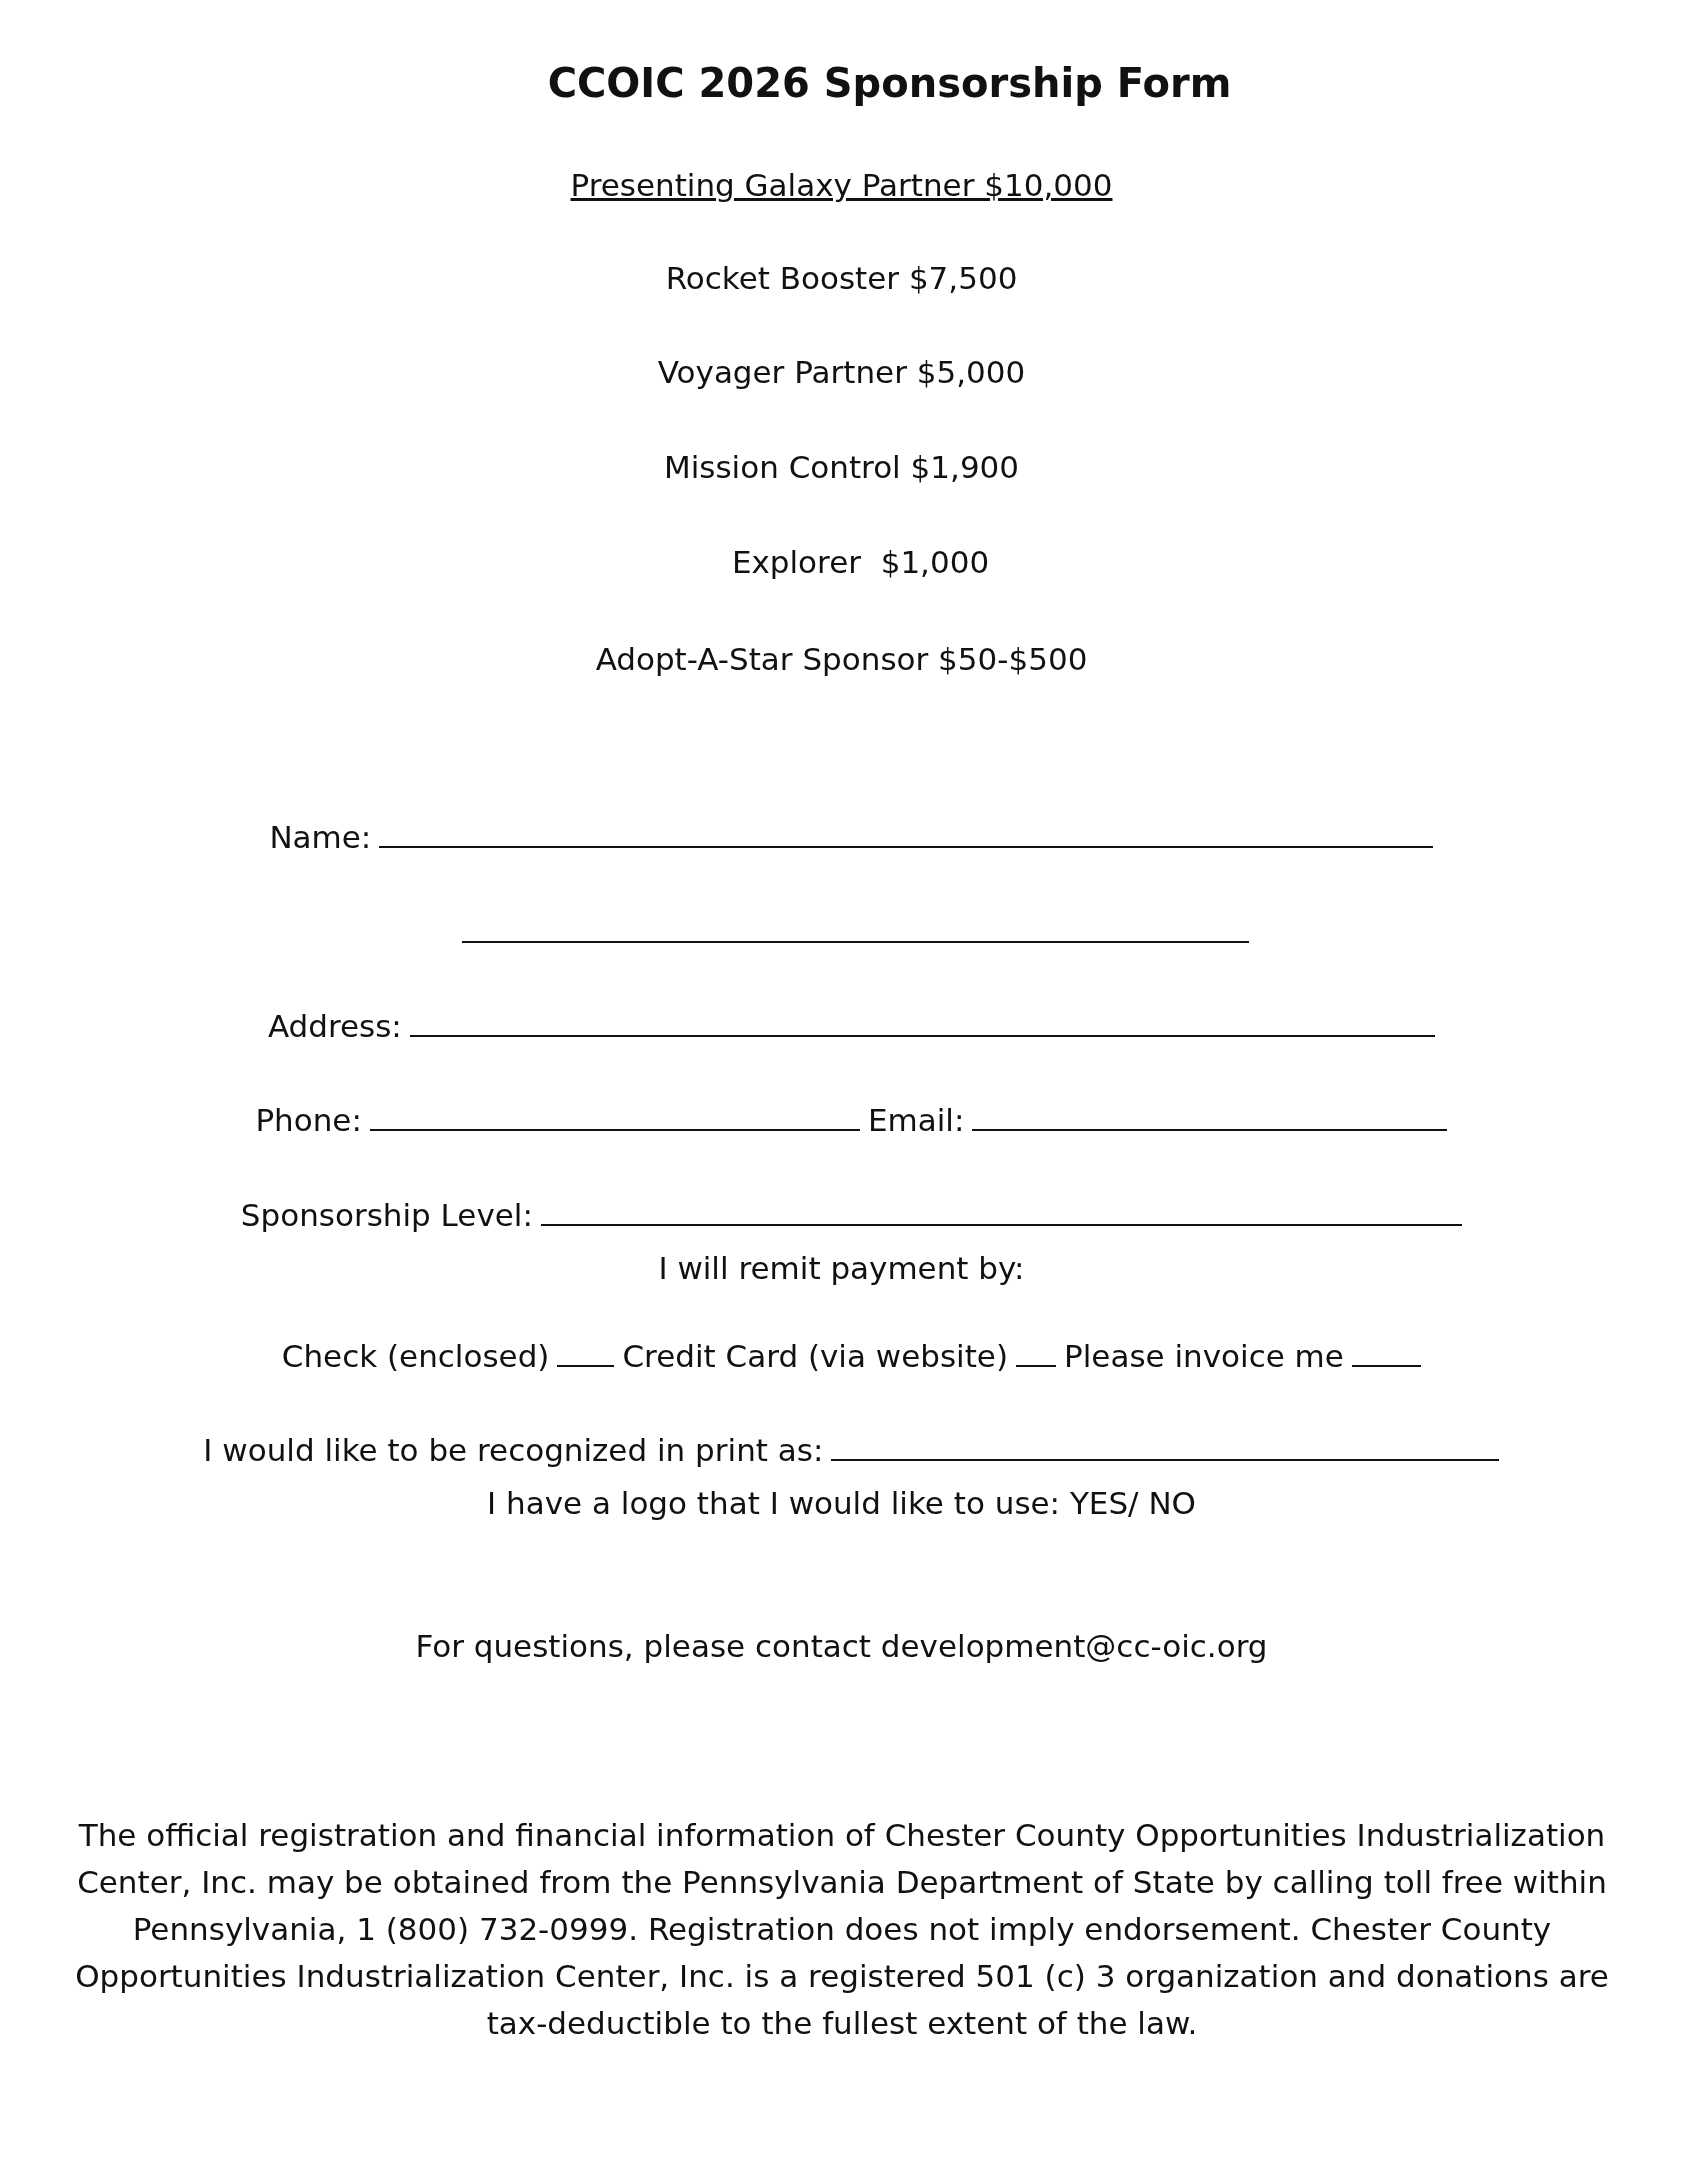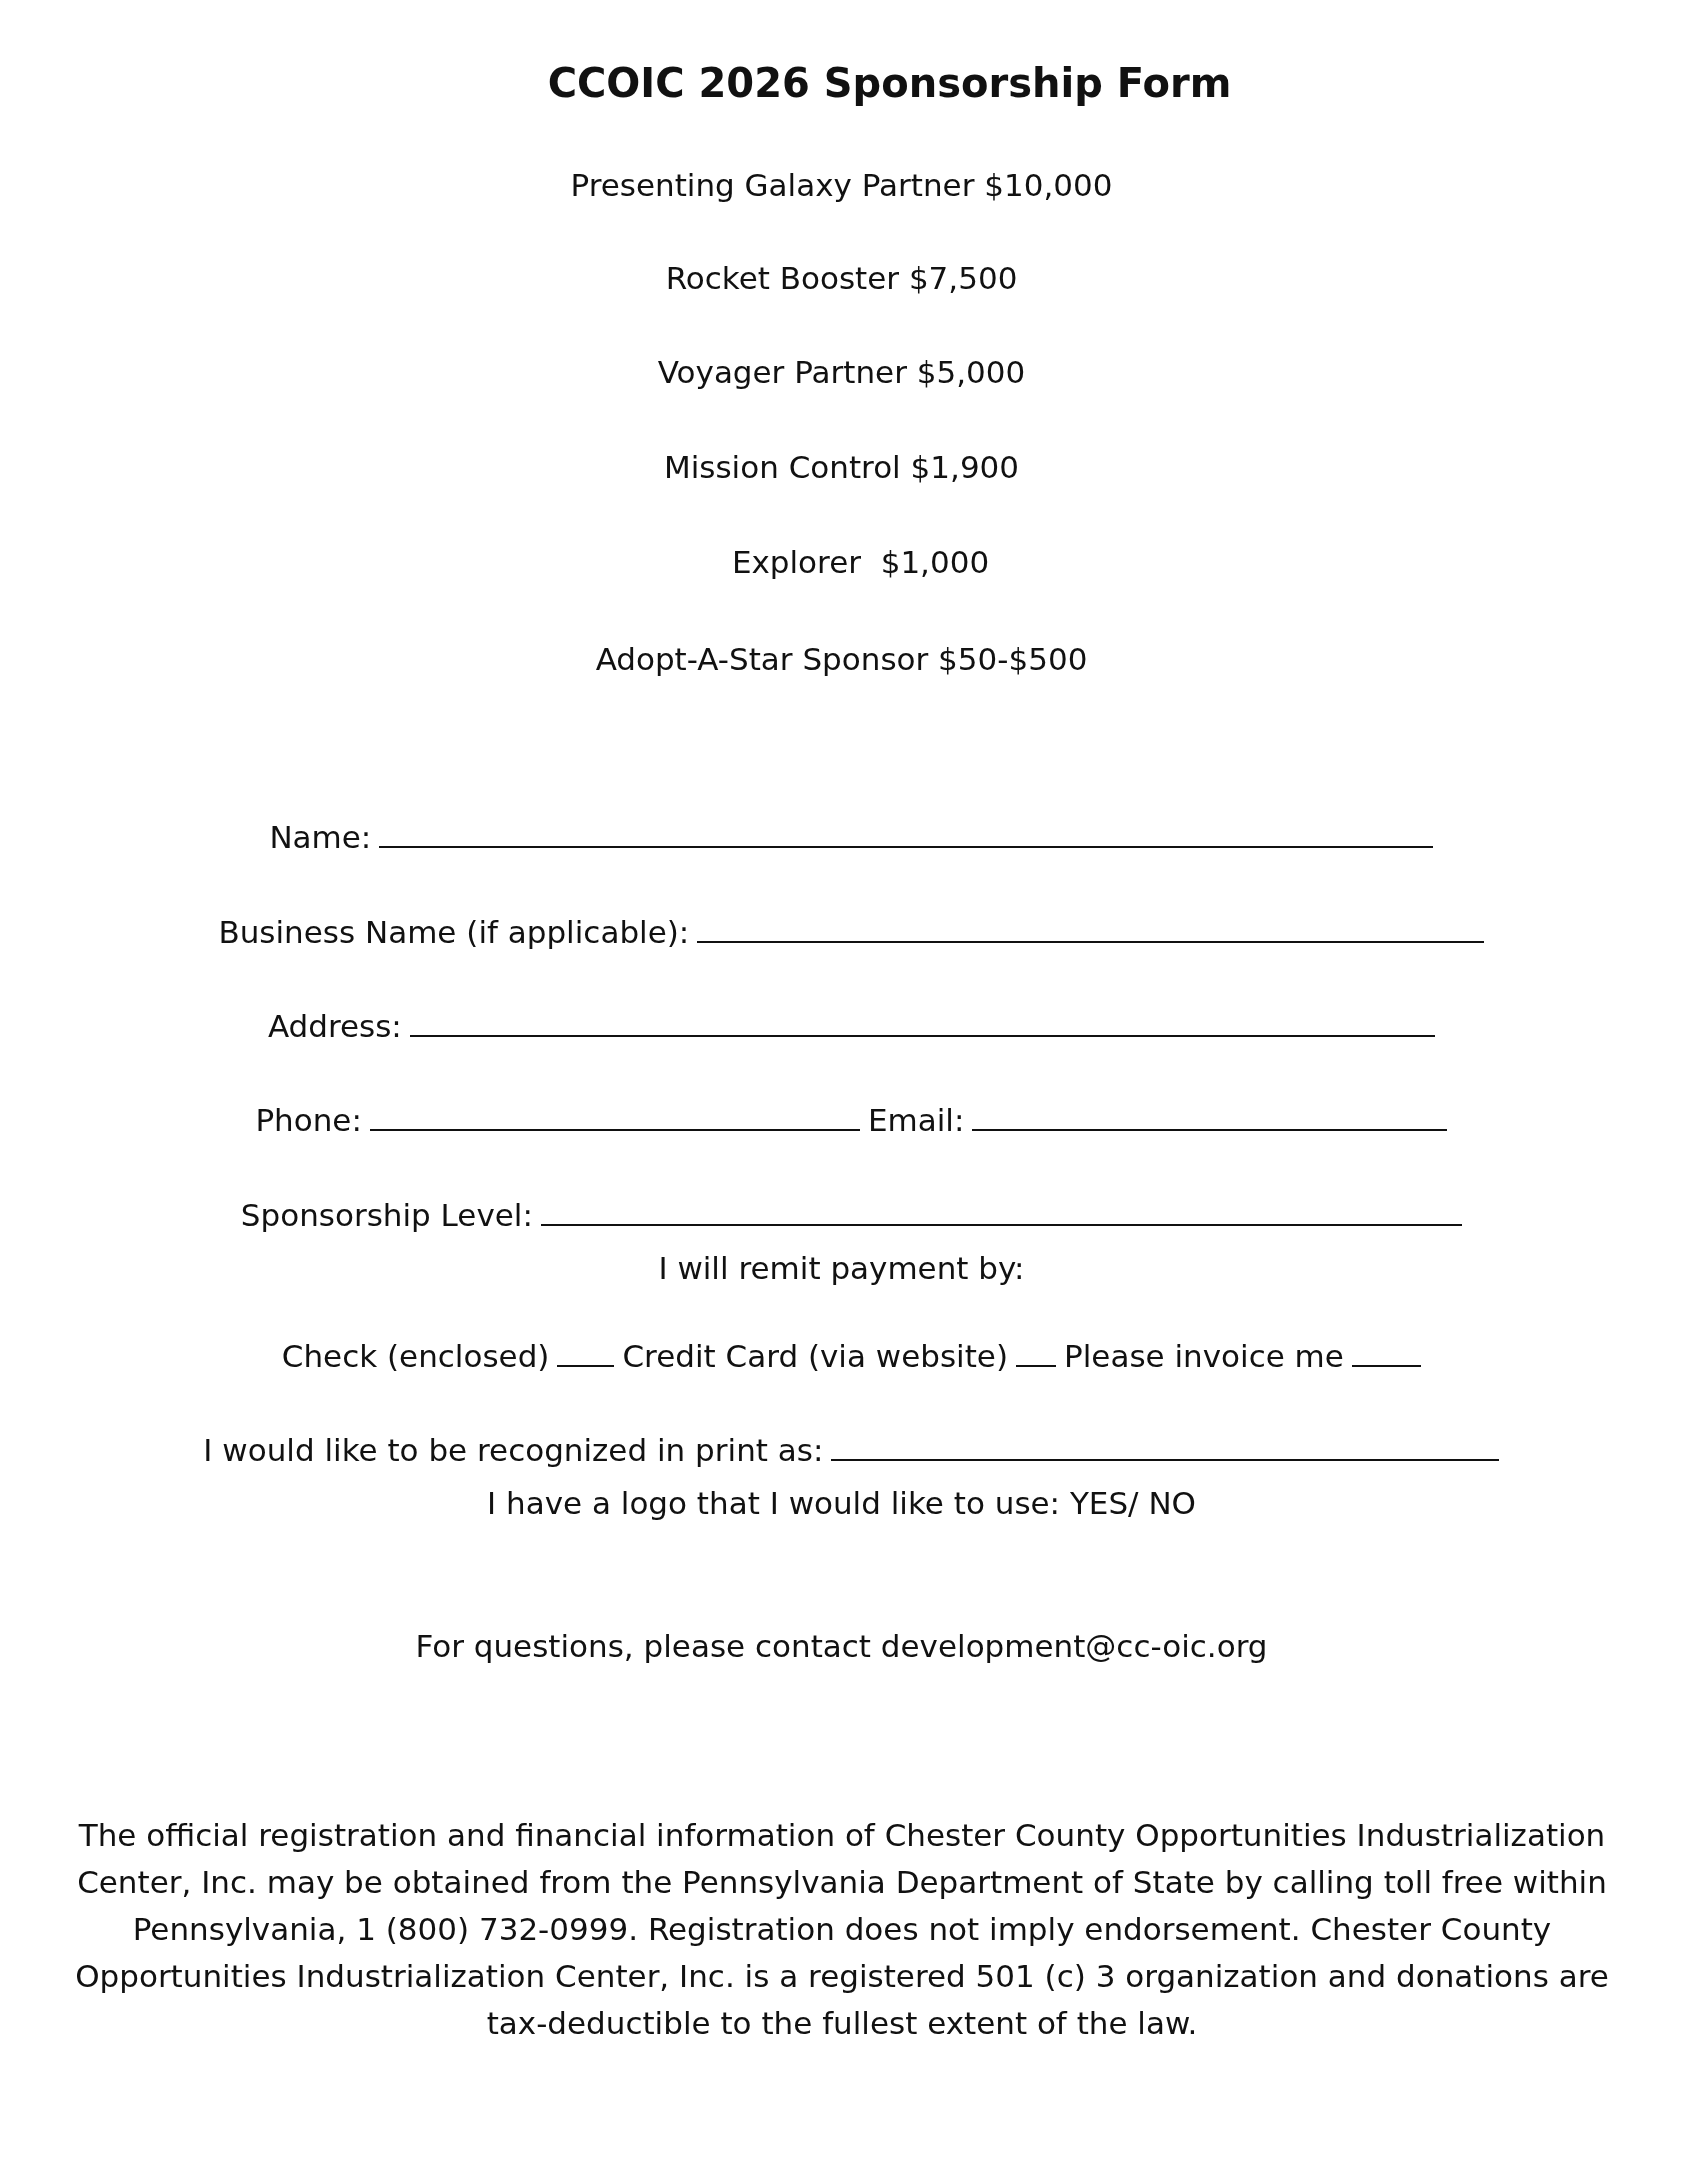--- a/index.html
+++ b/index.html
@@ -9,33 +9,33 @@
   .title { font-weight:bold; font-size:40px; line-height:50px;padding-left:48px; }
   .blank { display:inline-block; border-bottom:2px solid #111; height:26px; vertical-align:baseline; margin-left:8px; }
   .blank.short { margin:0 8px; }
   .footer { position:absolute; left:40px; width:1604px; text-align:center; font-size:31px; line-height:47px; }
 </style>
 </head>
 <body>
 
 <div class="line title" style="top:58px;">CCOIC 2026 Sponsorship Form</div>
 
-<div class="line" style="top:165px;">Presenting Galaxy Partner $10,000</div>
+<div class="line" style="top:165px;text-decoration:underline;">Presenting Galaxy Partner $10,000</div>
 <div class="line" style="top:258px;">Rocket Booster $7,500</div>
 <div class="line" style="top:352px;">Voyager Partner $5,000</div>
 <div class="line" style="top:447px;">Mission Control $1,900</div>
 <div class="line" style="top:542px;padding-left:19px;">Explorer  $1,000</div>
 <div class="line" style="top:639px;">Adopt-A-Star Sponsor $50-$500</div>
 
 <div class="line" style="top:777px;">
   <span>Name:</span><span class="blank" style="width:1054px;"></span>
 </div>
 
 <div class="line" style="top:872px;">
-  <span>Business Name (if applicable):</span><span class="blank" style="width:787px;"></span>
+  <span class="blank" style="width:787px;"></span>
 </div>
 
 <div class="line" style="top:966px;">
   <span>Address:</span><span class="blank" style="width:1025px;"></span>
 </div>
 
 <div class="line" style="top:1060px;">
   <span>Phone:</span><span class="blank short" style="width:490px;"></span><span>Email:</span><span class="blank" style="width:475px;"></span>
 </div>
 

